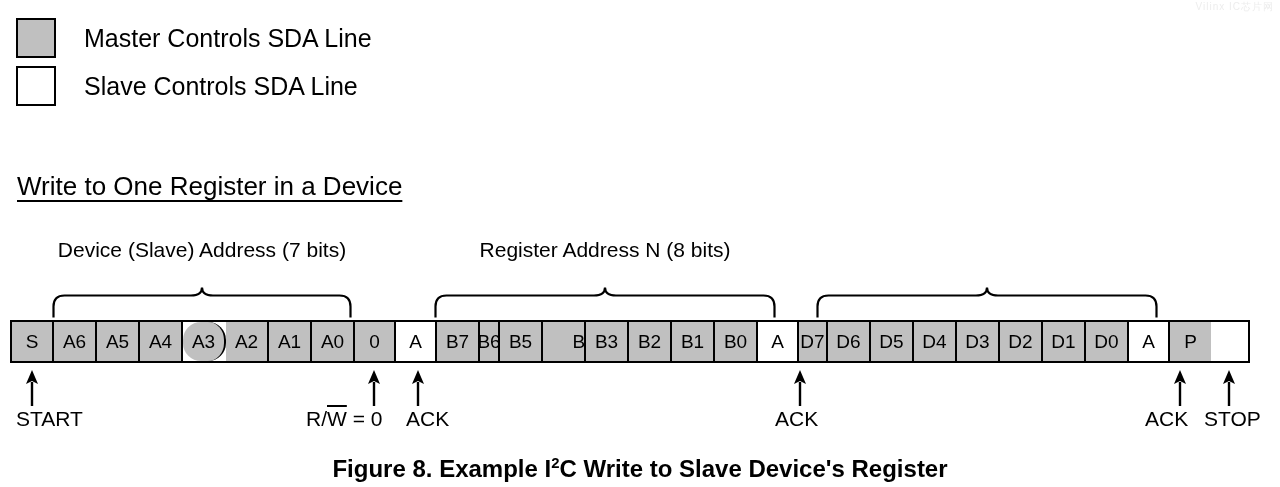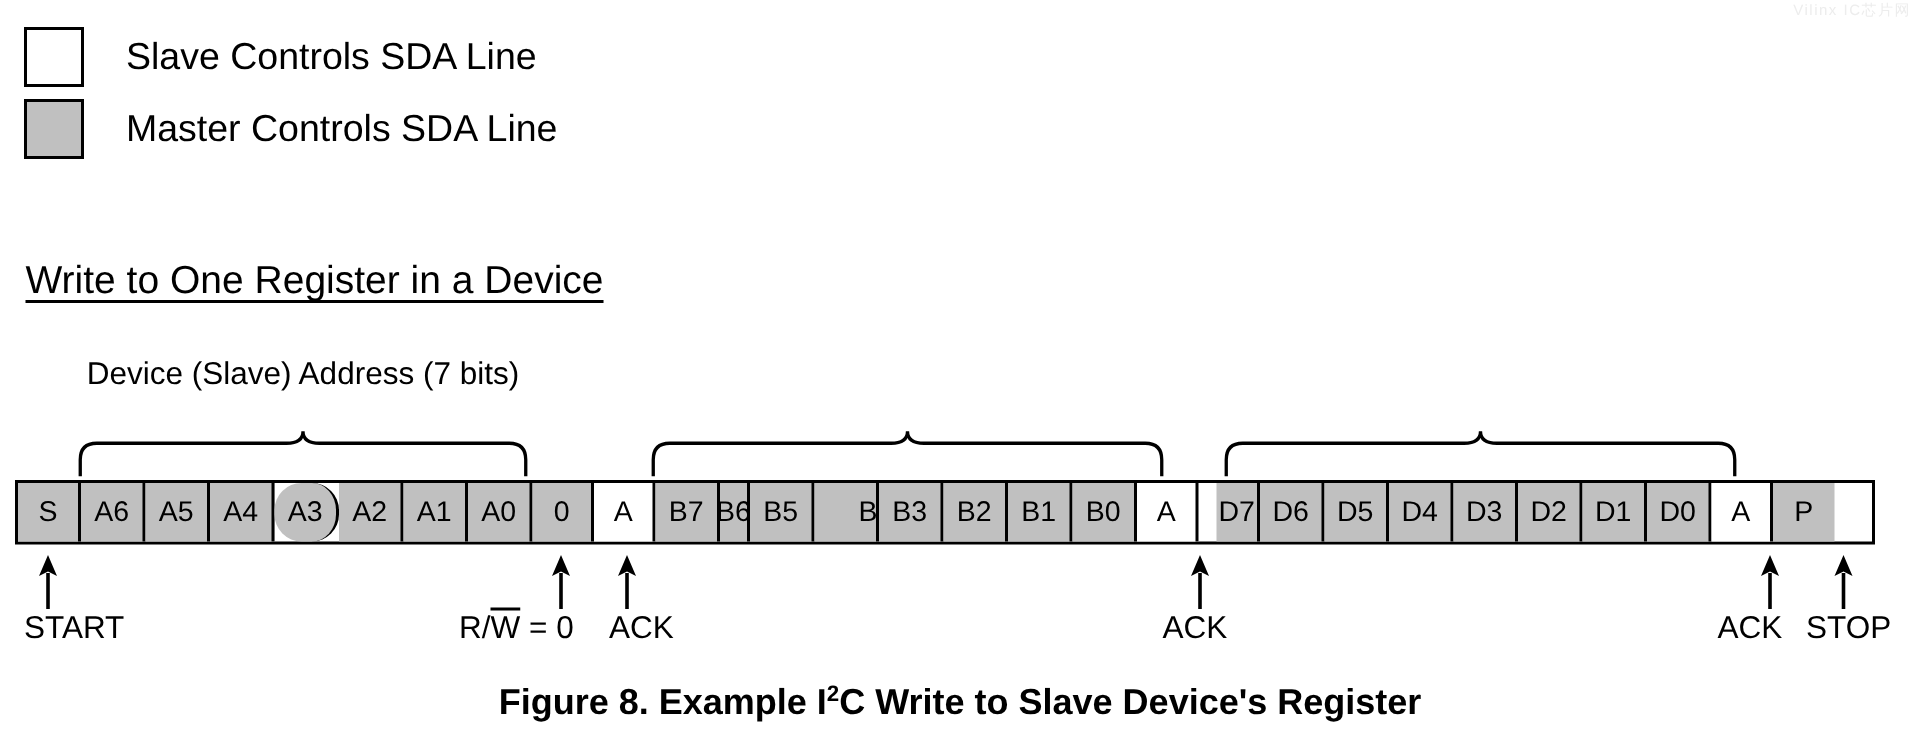--- a/index.html
+++ b/index.html
@@ -151,34 +151,35 @@
     line-height: 0;
   }
 </style>
 </head>
 <body>
 
 <div class="watermark">Vilinx IC芯片网</div>
 
 <div class="legend">
   <div class="legend-row">
+    <div class="legend-swatch master"></div>
+    <div class="legend-label">Master Controls SDA Line</div>
+  </div>
+  <div class="legend-row">
     <div class="legend-swatch slave"></div>
     <div class="legend-label">Slave Controls SDA Line</div>
   </div>
-  <div class="legend-row">
-    <div class="legend-swatch master"></div>
-    <div class="legend-label">Master Controls SDA Line</div>
-  </div>
 </div>
 
 <div class="section-heading">Write to One Register in a Device</div>
 
 <div class="diagram">
 
   <div class="group-label" id="grp-label-0" style="left: 52px; width: 300px;">Device (Slave) Address (7 bits)</div>
+  <div class="group-label" id="grp-label-1" style="left: 434px; width: 342px;">Register Address N (8 bits)</div>
 
   <div class="brace" id="brace-0" style="left: 52px; width: 300px;">
       <svg width="300" height="32" viewBox="0 0 300 32">
         <path d="M 1.5 31.5 L 1.5 20.5 Q 1.5 9.5 12.5 9.5 L 139 9.5 Q 150 9.5 150 1.5 Q 150 9.5 161 9.5 L 287.5 9.5 Q 298.5 9.5 298.5 20.5 L 298.5 31.5" fill="none" stroke="#000000" stroke-width="2.2"></path>
       </svg>
     </div>
   <div class="brace" id="brace-1" style="left: 434px; width: 342px;">
       <svg width="342" height="32" viewBox="0 0 342 32">
         <path d="M 1.5 31.5 L 1.5 20.5 Q 1.5 9.5 12.5 9.5 L 160 9.5 Q 171 9.5 171 1.5 Q 171 9.5 182 9.5 L 329.5 9.5 Q 340.5 9.5 340.5 20.5 L 340.5 31.5" fill="none" stroke="#000000" stroke-width="2.2"></path>
       </svg>
@@ -202,21 +203,21 @@
       <div class="cell slave" style="width: 41px;">A</div>
       <div class="cell master" style="width: 43px;">B7</div>
       <div class="cell master" style="width: 20px;">B6</div>
       <div class="cell master" style="width: 43px;">B5</div>
       <div class="cell master" style="width: 43px; padding-left: 41px;">B4</div>
       <div class="cell master" style="width: 43px;">B3</div>
       <div class="cell master" style="width: 43px;">B2</div>
       <div class="cell master" style="width: 43px;">B1</div>
       <div class="cell master" style="width: 43px;">B0</div>
       <div class="cell slave" style="width: 41px;">A</div>
-      <div class="cell master" style="width: 29px; margin-left: 12px;">D7</div>
+      <div class="cell master" style="width: 29px;">D7</div>
       <div class="cell master" style="width: 43px;">D6</div>
       <div class="cell master" style="width: 43px;">D5</div>
       <div class="cell master" style="width: 43px;">D4</div>
       <div class="cell master" style="width: 43px;">D3</div>
       <div class="cell master" style="width: 43px;">D2</div>
       <div class="cell master" style="width: 43px;">D1</div>
       <div class="cell master" style="width: 43px;">D0</div>
       <div class="cell slave" style="width: 41px;">A</div>
       <div class="cell master" style="width: 41px;">P</div>
     </div>

